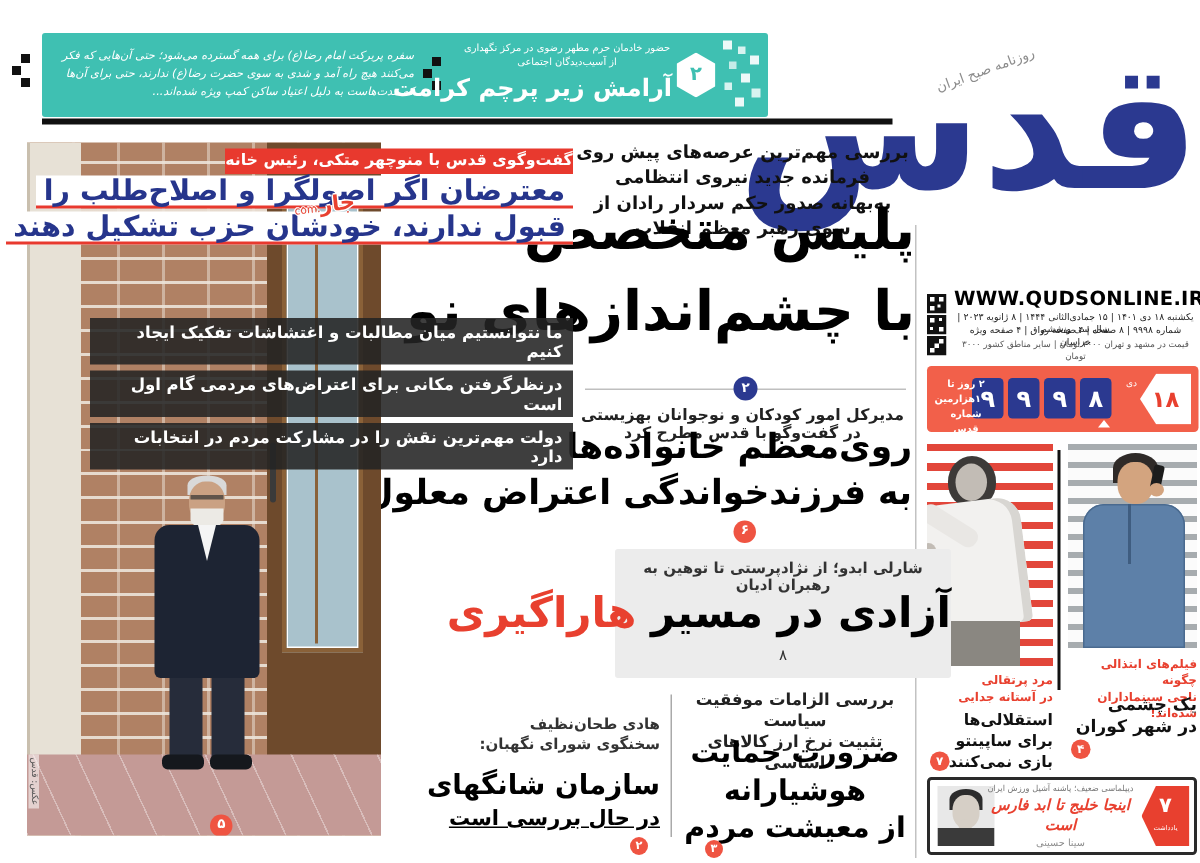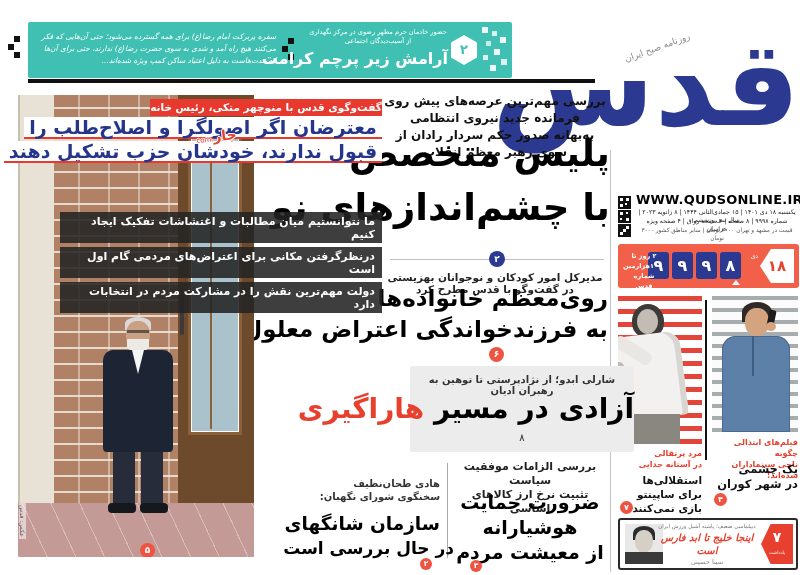--- a/index.html
+++ b/index.html
@@ -241,21 +241,21 @@
   <div class="abs c col-title" style="left:455px;top:516px;width:150px;font-size:19px;">هوشیارانه</div>
   <div class="abs c col-title" style="left:455px;top:541px;width:150px;font-size:19px;">از معیشت مردم</div>
   <div class="abs badge badge-red" style="left:470px;top:560px;width:12px;height:12px;font-size:7.5px;line-height:12px;">۳</div>
   <div class="abs" style="left:447px;top:463px;width:1px;height:95px;background:#aaa;"></div>
 
   <div class="abs r col-kicker" style="left:298px;top:477px;width:142px;font-size:10px;line-height:13px;color:#333;">
     <span class="lbl">هادی طحان‌نظیف</span>
     <span class="lbl">سخنگوی شورای نگهبان:</span>
   </div>
   <div class="abs r col-title" style="left:298px;top:513px;width:142px;font-size:18.5px;">سازمان شانگهای</div>
-  <div class="abs r col-title" style="left:312px;top:538px;width:142px;font-size:17px;">در حال بررسی است</div>
+  <div class="abs r col-title" style="left:298px;top:538px;width:142px;font-size:14px;text-decoration:underline;">در حال بررسی است</div>
   <div class="abs badge badge-red" style="left:420px;top:558px;width:12px;height:12px;font-size:7.5px;line-height:12px;">۲</div>
 
   <div class="abs photo-main">
     <div class="abs" style="left:0;top:0;width:34px;height:100%;background:#e7e1d6;border-left:2px solid #c9bfae;"></div>
     <div class="abs" style="left:160px;top:0;width:76px;height:428px;background:#6e4a2c;border-right:4px solid #8a6138;">
       <div class="abs" style="left:10px;top:34px;width:48px;height:300px;background:#a9c2cc;border:3px solid #8a6138;box-shadow:inset 0 0 0 1px #fff;"></div>
       <div class="abs" style="left:32px;top:34px;width:2px;height:300px;background:#8a6138;"></div>
       <div class="abs" style="left:2px;top:200px;width:4px;height:40px;background:#3a3a3a;border-radius:2px;"></div>
     </div>
     <div class="abs" style="left:0;top:408px;width:236px;height:54px;background:#c49a96;background-image:repeating-linear-gradient(65deg,rgba(255,255,255,.35) 0 1px,transparent 1px 26px);"></div>

